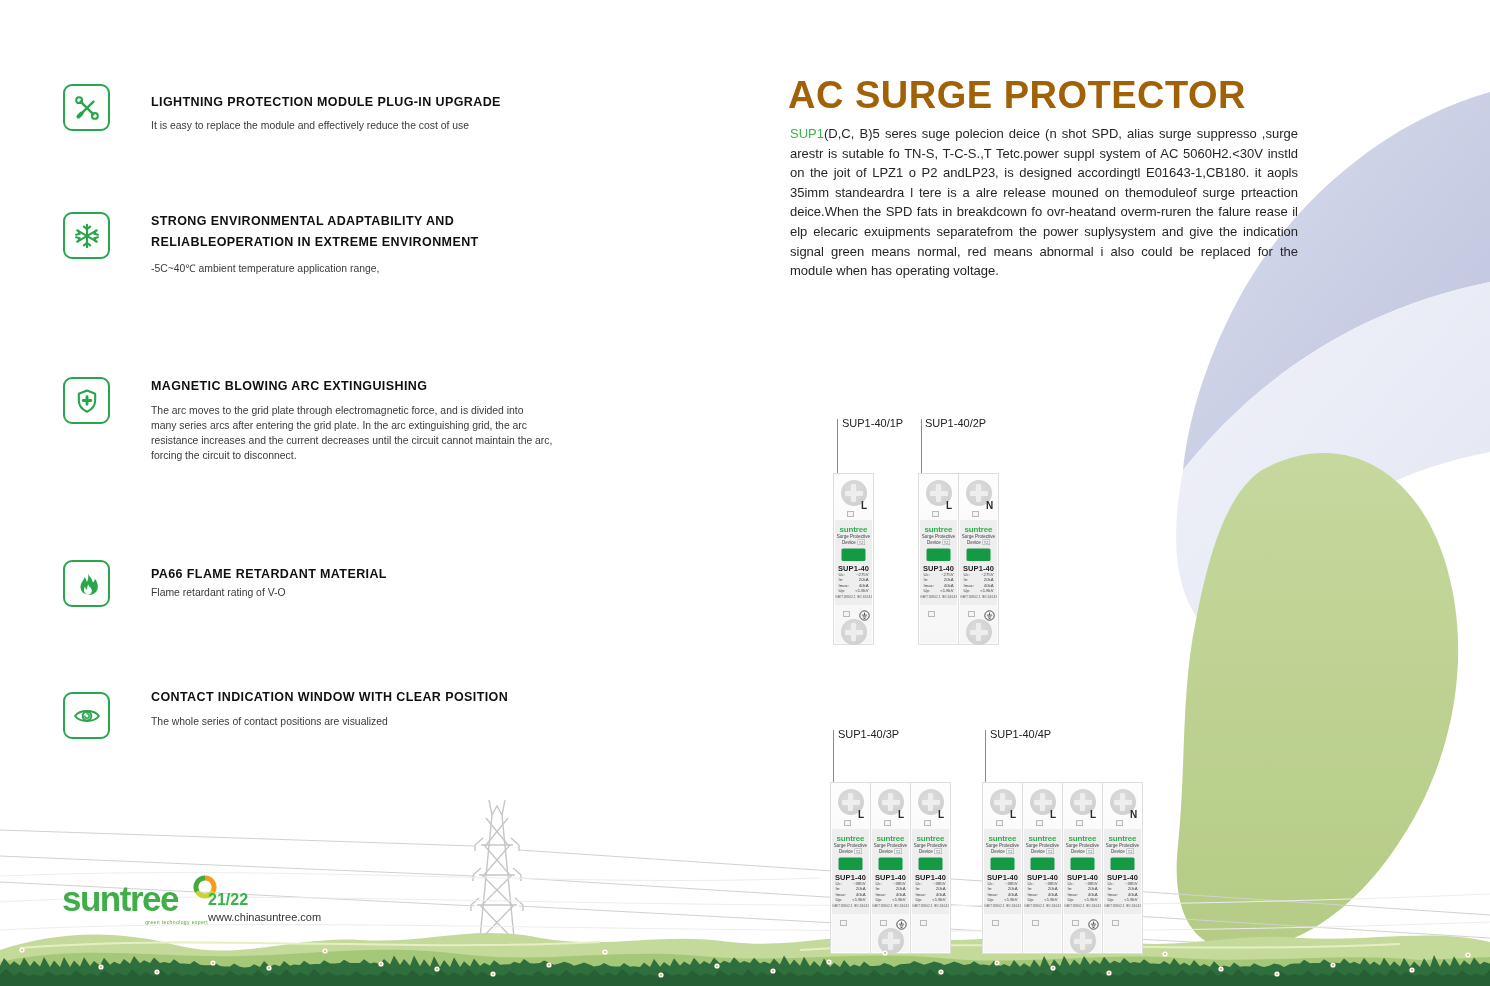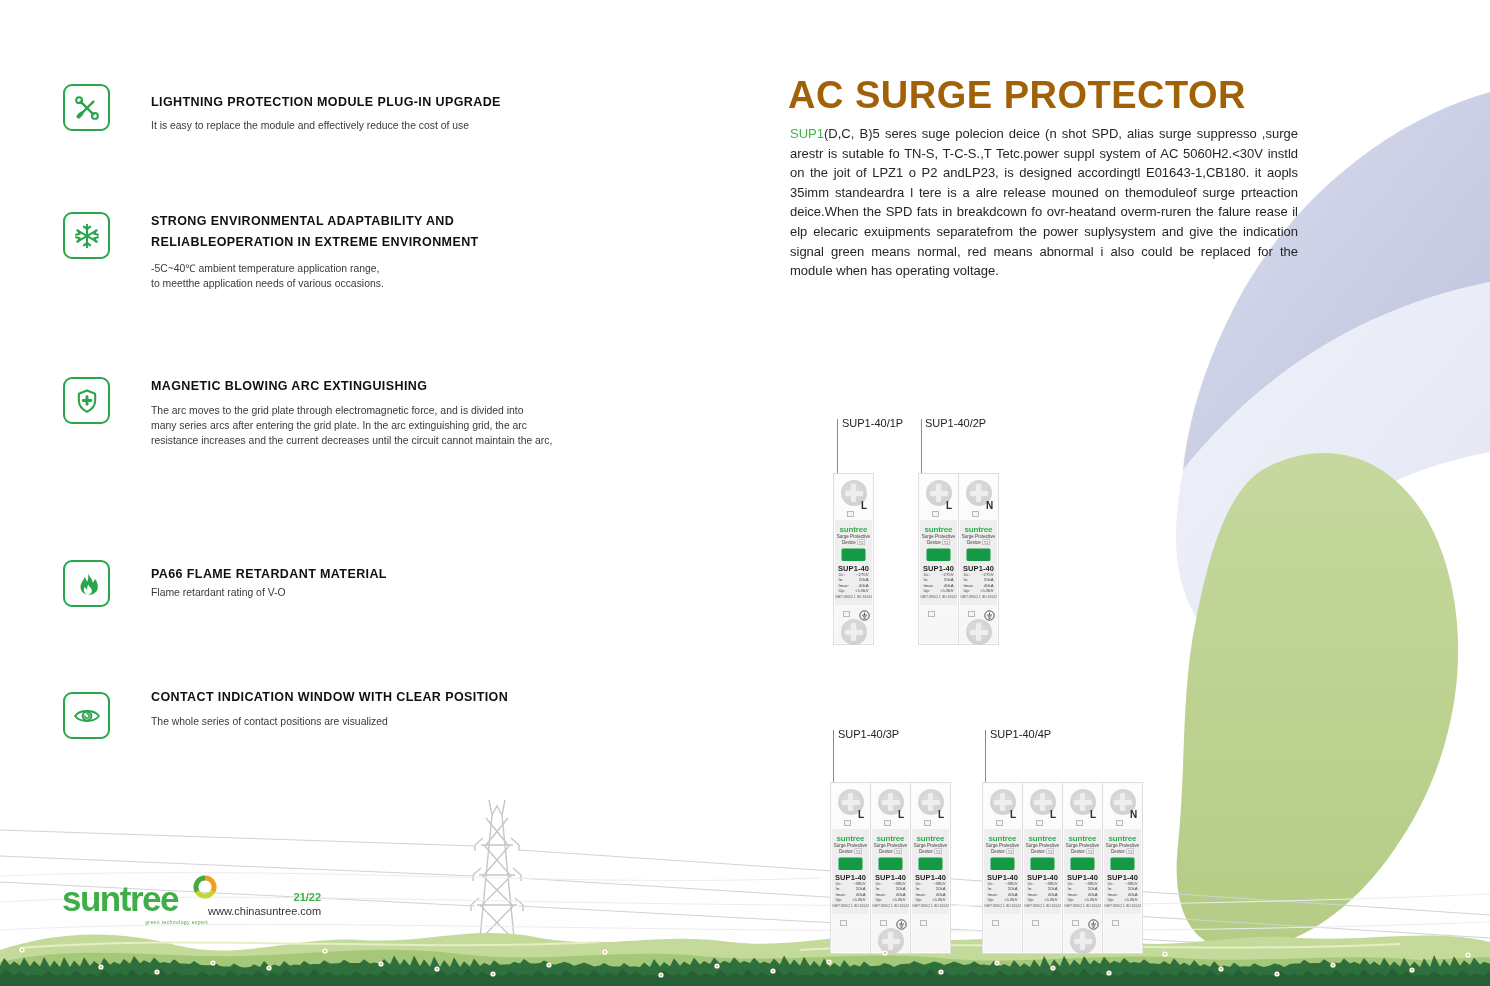--- a/index.html
+++ b/index.html
@@ -66,21 +66,21 @@
   .win{width:48px;height:25px;border-radius:3px;background:#149a45;margin:7px auto 5px;}
   .model{font-size:15px;font-weight:700;color:#1e1e1e;letter-spacing:.2px;}
   .srow{display:flex;justify-content:space-between;padding:0 7px;font-size:8.5px;line-height:10.5px;color:#444;}
   .cert{margin-top:3px;font-size:7px;color:#666;white-space:nowrap;}
   
   .logo-wrap{position:absolute;left:62px;top:882px;width:150px;z-index:4;}
   .logo-text{font-size:35px;font-weight:800;color:#3fae49;letter-spacing:-1.5px;line-height:34px;}
   .logo-swirl{position:absolute;right:-6px;top:-8px;}
   .tagline{position:absolute;right:4px;top:37px;font-size:5px;color:#56a632;letter-spacing:.4px;}
   .pageinfo{position:absolute;left:208px;top:891px;z-index:4;}
-  .pagenum{font-size:11px;font-weight:700;color:#3cb34a;text-align:right;}
+  .pagenum{font-size:16px;font-weight:700;color:#3cb34a;}
   .site{font-size:11px;color:#333;margin-top:2px;}
   svg{display:block;}
 </style>
 </head>
 <body>
 
 <svg class="abs" style="left:0;top:0;z-index:0;" width="1490" height="986" viewBox="0 0 1490 986">
   <defs>
     <linearGradient id="gLav1" x1="0" y1="0" x2="1" y2="1">
       <stop offset="0" stop-color="#dadded"></stop>
@@ -155,33 +155,33 @@
       <svg width="30" height="30" viewBox="0 0 48 48" fill="none" stroke="#29a54b" stroke-width="3.4" stroke-linecap="round">
         <path d="M24 6 L24 42 M8.4 15 L39.6 33 M39.6 15 L8.4 33"></path>
         <path d="M19 9 L24 13 L29 9 M19 39 L24 35 L29 39"></path>
         <path d="M6.5 22 L12 20.5 L10 15.5 M41.5 26 L36 27.5 L38 32.5"></path>
         <path d="M10 32.5 L12 27.5 L6.5 26 M38 15.5 L36 20.5 L41.5 22"></path>
       </svg>
     </div>
     <div class="feat-title" style="top: 211px;">STRONG ENVIRONMENTAL ADAPTABILITY AND RELIABLEOPERATION IN EXTREME ENVIRONMENT</div>
     <div class="feat-body" style="top: 261px;">
       <div>-5C~40℃  ambient temperature application range,</div>
-      <div>to meetthe application needs of various occasions.</div>
     </div>
     <div class="feat-icon" style="top: 377px;">
       <svg width="28" height="28" viewBox="0 0 48 48" fill="none" stroke="#29a54b" stroke-linecap="round" stroke-linejoin="round">
         <path stroke-width="3.6" d="M24 6 L38 11.5 V23 C38 33 32 38.5 24 42.5 C16 38.5 10 33 10 23 V11.5 Z"></path>
         <path stroke-width="5" d="M24 16.5 V29.5 M17.5 23 H30.5"></path>
       </svg>
     </div>
     <div class="feat-title" style="top: 376px;">MAGNETIC BLOWING ARC EXTINGUISHING</div>
     <div class="feat-body" style="top: 403px;">
       <div>The arc moves to the grid plate through electromagnetic force, and is divided into</div>
       <div>many series arcs after entering the grid plate. In the arc extinguishing grid, the arc</div>
       <div>resistance increases and the current decreases until the circuit cannot maintain the arc,</div>
+      <div>forcing the circuit to disconnect.</div>
     </div>
     <div class="feat-icon" style="top: 560px;">
       <svg width="26" height="26" viewBox="0 0 48 48">
         <path fill="#29a54b" d="M26 4 C27.5 10 34 13 34.5 21 C38 19 38.5 16.5 38.5 14 C42 19 44 24 44 29 C44 37.8 36.8 44 28.5 44 C18.5 44 12 37.5 12 29.5 C12 22 17.5 18 19.5 11.5 C22 14 23.5 16.5 23.5 20.5 C26.5 17.5 26.8 10 26 4 Z M24 44 C18 40 17 34 20 29 C21 32 22.5 33.5 24.5 34.5 C24 31 24.5 27.5 27 25 C27.5 30 33 31 33 37 C33 41 29 44 24 44 Z" fill-rule="evenodd"></path>
       </svg>
     </div>
     <div class="feat-title" style="top: 564px;">PA66 FLAME RETARDANT MATERIAL</div>
     <div class="feat-body" style="top: 585px;">
       <div>Flame retardant rating of V-O</div>
     </div>

